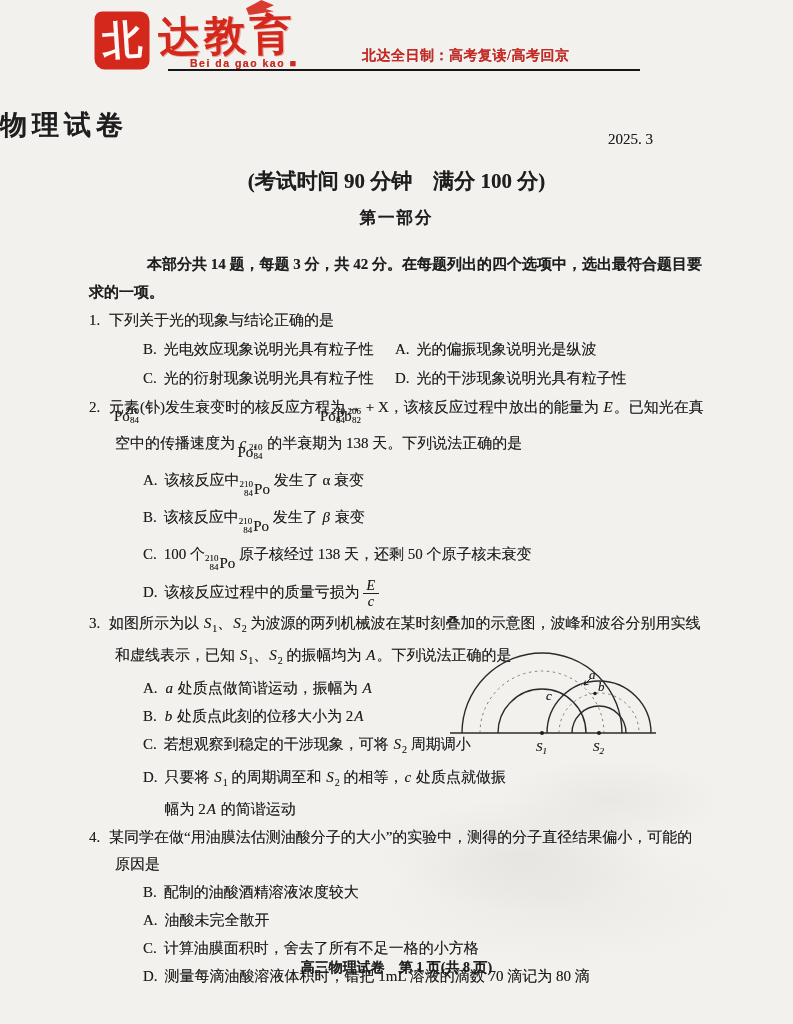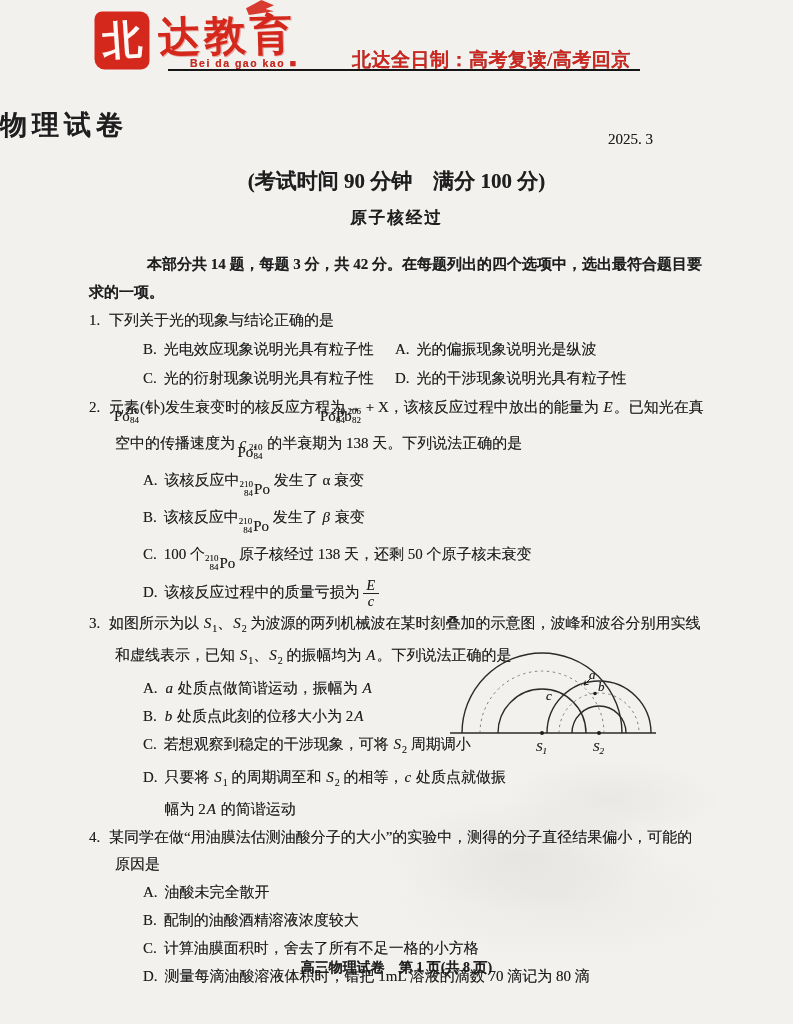--- a/index.html
+++ b/index.html
@@ -15,21 +15,21 @@
   .artifact-top{position:absolute;left:246px;top:0;width:28px;height:15px;background:#d5281c;
     clip-path:polygon(0 55%,55% 0,100% 35%,70% 60%,100% 75%,10% 100%);opacity:.9;}
   .logo-seal{position:absolute;left:96px;top:13px;width:52px;height:55px;background:#d5281c;
     border-radius:6px 8px 7px 9px;display:flex;align-items:center;justify-content:center;
     box-shadow:0 0 0 1.5px #d5281c;}
   .logo-seal span{color:#fdf8f5;font-size:40px;font-weight:700;transform:rotate(-4deg);text-shadow:none;line-height:1;}
   .logo-brand{position:absolute;left:158px;top:8px;font-size:42px;font-weight:700;color:#d5281c;
     letter-spacing:4px;transform:rotate(-1.5deg);text-shadow:1px 1px 0 rgba(213,40,28,.35);}
   .logo-sub{position:absolute;left:190px;top:57px;font-size:10.5px;color:#d5281c;letter-spacing:1.5px;
     font-family:"Liberation Sans",sans-serif;font-weight:700;}
-  .slogan{position:absolute;left:352px;top:47px;font-size:19px;color:#cf2620;font-weight:600;letter-spacing:.5px;}
+  .slogan{position:absolute;left:362px;top:47px;font-size:14px;color:#cf2620;font-weight:600;letter-spacing:.5px;}
   .slogan b{font-weight:800;}
   .header-line{position:absolute;left:168px;top:69px;width:472px;height:2px;background:#151515;}
   .exam-title{position:absolute;left:0;top:78px;width:100%;text-align:center;font-size:17px;font-weight:700;letter-spacing:1.5px;}
   .subject-title{position:absolute;left:0;top:107px;width:100%;text-align:left;font-size:27px;font-weight:700;letter-spacing:5px;}
   .exam-date{position:absolute;left:608px;top:131px;font-size:15px;}
   .exam-info{position:absolute;left:0;top:167px;width:100%;text-align:center;font-size:21px;font-weight:700;}
   .section-title{position:absolute;left:0;top:207px;width:100%;text-align:center;font-size:16.5px;font-weight:700;letter-spacing:2px;}
   
   .content{position:absolute;left:88px;top:250px;width:620px;font-size:15px;line-height:27px;}
   .content p{margin:1px;}
@@ -66,21 +66,21 @@
     <span>北</span>
   </div>
   <div class="logo-brand">达教育</div>
   <div class="logo-sub">Bei da gao kao ■</div>
   <div class="slogan"><span>北达全日制：高考复读/</span><b>高考</b><span>回京</span></div>
   <div class="header-line"></div>
 
   <div class="subject-title">物理试卷</div>
   <div class="exam-date">2025. 3</div>
   <div class="exam-info">(考试时间 90 分钟　满分 100 分)</div>
-  <div class="section-title">原子核经过</div>
+  <div class="section-title">第一部分</div>
 
   <div class="content">
 
     <div class="instr">
       <p class="ind">本部分共 14 题，每题 3 分，共 42 分。在每题列出的四个选项中，选出最符合题目要</p>
       <p>求的一项。</p>
     </div>
 
     <div class="q">
       <p class="q-stem"><span class="q-num">1.</span><span>下列关于光的现象与结论正确的是</span></p>
@@ -153,22 +153,22 @@
         <p><span class="opt-label">A.</span><span class="opt-text"><span class="var">a</span> 处质点做简谐运动，振幅为 <span class="var">A</span></span></p>
         <p><span class="opt-label">B.</span><span class="opt-text"><span class="var">b</span> 处质点此刻的位移大小为 2<span class="var">A</span></span></p>
         <p><span class="opt-label">C.</span><span class="opt-text">若想观察到稳定的干涉现象，可将 <span class="vsub"><span class="var">S</span><sub class="vsub-s">2</sub></span> 周期调小</span></p>
         <p class="opt-narrow"><span class="opt-label">D.</span><span class="opt-text">只要将 <span class="vsub"><span class="var">S</span><sub class="vsub-s">1</sub></span> 的周期调至和 <span class="vsub"><span class="var">S</span><sub class="vsub-s">2</sub></span> 的相等，<span class="var">c</span> 处质点就做振幅为 2<span class="var">A</span> 的简谐运动</span></p>
       </div>
     </div>
 
     <div class="q">
       <p class="q-stem"><span class="q-num">4.</span><span>某同学在做“用油膜法估测油酸分子的大小”的实验中，测得的分子直径结果偏小，可能的原因是</span></p>
       <div class="opts">
+        <p><span class="opt-label">B.</span><span class="opt-text">配制的油酸酒精溶液浓度较大</span></p>
         <p><span class="opt-label">A.</span><span class="opt-text">油酸未完全散开</span></p>
-        <p><span class="opt-label">B.</span><span class="opt-text">配制的油酸酒精溶液浓度较大</span></p>
         <p><span class="opt-label">C.</span><span class="opt-text">计算油膜面积时，舍去了所有不足一格的小方格</span></p>
         <p><span class="opt-label">D.</span><span class="opt-text">测量每滴油酸溶液体积时，错把 1mL 溶液的滴数 70 滴记为 80 滴</span></p>
       </div>
     </div>
 
   </div>
 
   <svg class="fig" viewBox="438 627 244 142">
     <g stroke="#2a2a2a" stroke-width="1.4" fill="none">
       <line x1="450" y1="733" x2="656" y2="733"></line>

